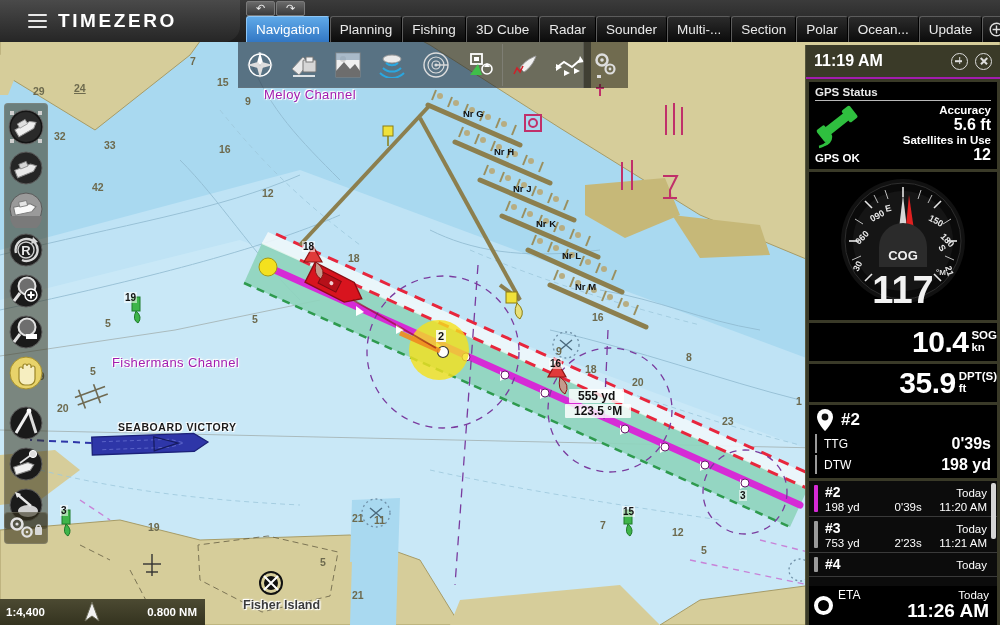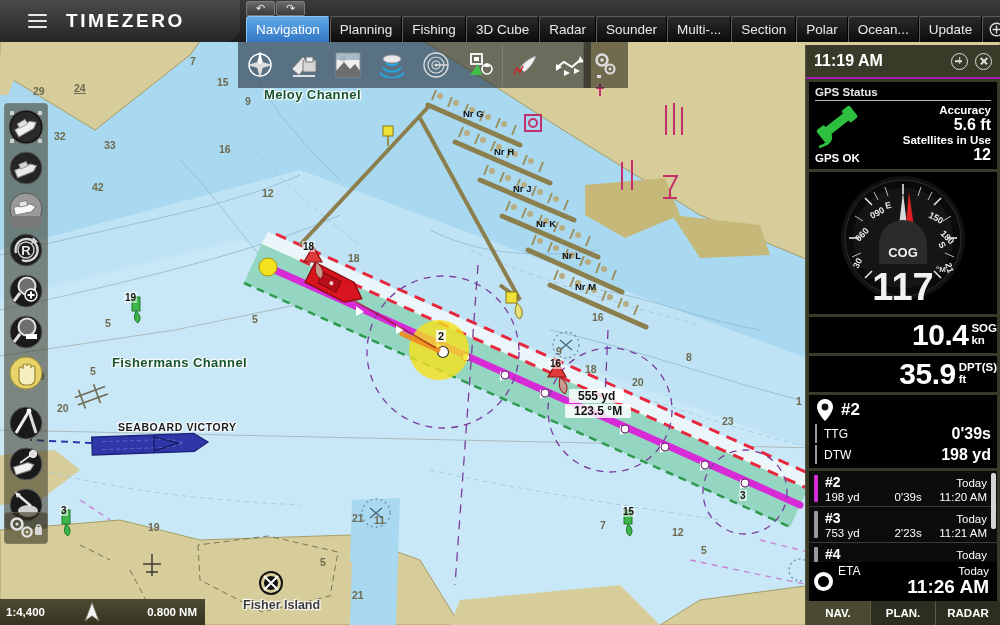--- a/index.html
+++ b/index.html
@@ -17,21 +17,21 @@
 
   
   #topbar {
     position: absolute; top: 0; left: 0; width: 1000px; height: 42px;
     background: linear-gradient(180deg,#3b3b3b 0%,#2a2a2a 50%,#1d1d1d 100%);
     z-index: 40;
   }
   #logo-zone {
     position: absolute; top: 0; left: 0; width: 240px; height: 42px;
     background: linear-gradient(180deg,#4a4a4a 0%,#343434 60%,#262626 100%);
-    display: flex; align-items: center; gap: 19px; padding-left: 28px;
+    display: flex; align-items: center; gap: 11px; padding-left: 28px;
     border-bottom-right-radius: 16px;
   }
   .hamburger { width: 19px; height: 14px; display: flex; flex-direction: column; justify-content: space-between; cursor: pointer; }
   .hamburger i { display: block; height: 2px; background: #e8e8e8; border-radius: 1px; }
   #brand { color: #fff; font-size: 19px; font-weight: bold; letter-spacing: 2.6px; }
 
   #undo-redo {
     position: absolute; left: 246px; top: 1px;
     display: flex; gap: 1px;
   }
@@ -229,21 +229,21 @@
   .maplabel {
     position: absolute; z-index: 12; white-space: nowrap;
     font-family: "Liberation Sans", sans-serif;
     pointer-events: none;
   }
   .lbl-place {
     font-size: 12.5px; font-weight: bold; color: #3a3a3a; font-style: normal;
     text-shadow: 0 0 3px #fff, 0 0 3px #fff, 1px 1px 0 #fff, -1px -1px 0 #fff;
   }
   .lbl-channel {
-    font-size: 13px; font-weight: bold; color: #14532d; letter-spacing: .4px;
+    font-size: 13px; font-weight: normal; color: #a21caf; letter-spacing: .4px;
     text-shadow: 0 0 3px #fff, 0 0 3px #fff, 1px 1px 0 #fff, -1px -1px 0 #fff;
   }
   .lbl-pier { font-size: 9.5px; font-weight: bold; color: #111; }
   .lbl-sound { font-size: 10.5px; color: #6d6a4e; font-weight: bold; }
   .lbl-aid { font-size: 10px; font-weight: bold; color: #111;
              background: rgba(255,255,255,0.55); padding: 0 1px; }
   .lbl-ais {
     font-size: 10.5px; font-weight: bold; color: #1a1a1a; letter-spacing: .6px;
     text-shadow: 0 0 3px #fff, 0 0 3px #fff, 1px 1px 0 #fff, -1px -1px 0 #fff;
   }
@@ -1034,20 +1034,15 @@
       <div id="eta-ring"></div>
       <div id="eta-texts">
         <div id="eta-line1">
           <span id="eta-lbl">ETA</span>
           <span id="eta-day">Today</span>
         </div>
         <div id="eta-time">11:26 AM</div>
       </div>
     </div>
 
-    <div id="panel-tabs">
-        <div class="ptab active">NAV.</div>
-        <div class="ptab">PLAN.</div>
-        <div class="ptab">RADAR</div>
-      </div>
   </div>
 
 </div>
 
 </body></html>

